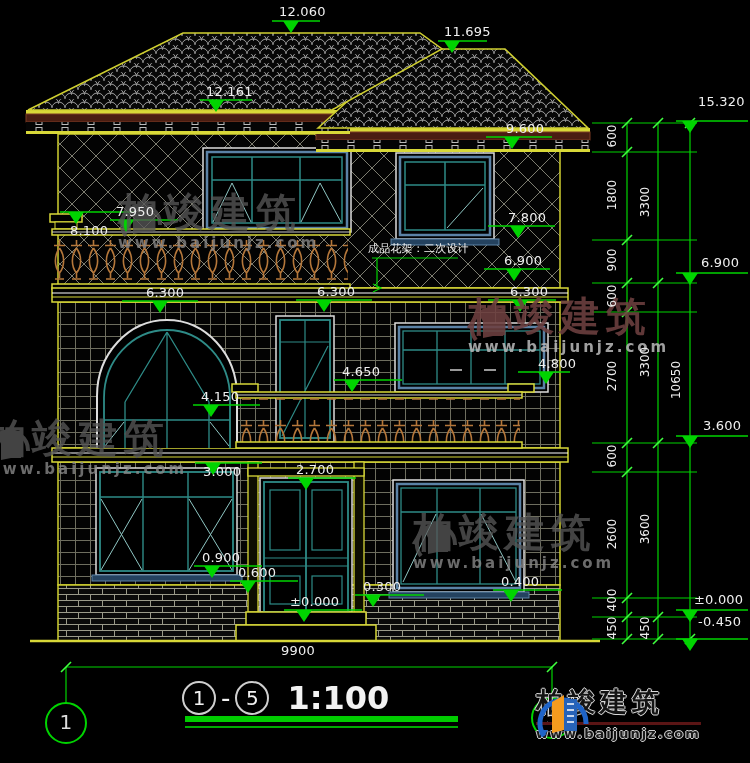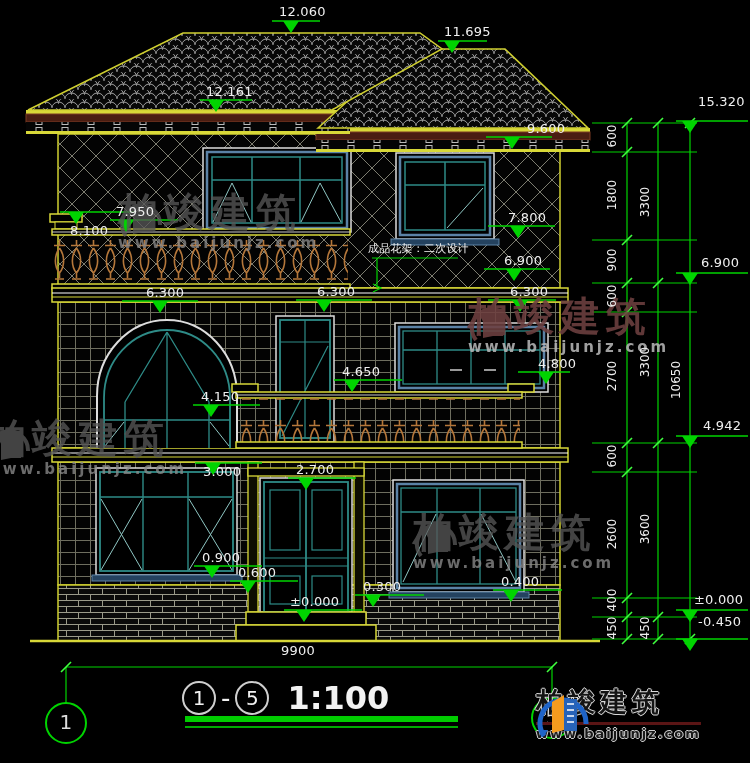--- a/index.html
+++ b/index.html
@@ -362,24 +362,24 @@
           <div class="wm-name">柏竣建筑</div>
     <div class="wm-url">www.baijunjz.com</div>
         </div>
       </div>
     </div>
 
 <div id="labels">
       <div class="lab" style="left: 279px; top: 5px;">12.060</div>
       <div class="lab" style="left: 444px; top: 25px; text-align: center;">11.695</div>
       <div class="lab" style="left: 206px; top: 85px;">12.161</div>
-      <div class="lab" style="left: 506px; top: 122px; margin-left: 21px;">9.600</div>
+      <div class="lab" style="left: 506px; top: 122px;">9.600</div>
       <div class="lab" style="left: 698px; top: 95px;">15.320</div>
       <div class="lab" style="left: 701px; top: 256px;">6.900</div>
-      <div class="lab" style="left: 703px; top: 419px;">4.942</div>
+      <div class="lab" style="left: 703px; top: 419px;">3.600</div>
       <div class="lab" style="left: 694px; top: 593px;">±0.000</div>
       <div class="lab" style="left: 698px; top: 615px;">-0.450</div>
       <div class="lab" style="left: 70px; top: 197px; margin-top: 27px;">8.100</div>
       <div class="lab" style="left: 116px; top: 205px;">7.950</div>
       <div class="lab" style="left: 508px; top: 211px;">7.800</div>
       <div class="lab" style="left: 504px; top: 254px;">6.900</div>
       <div class="lab" style="left: 146px; top: 286px;">6.300</div>
       <div class="lab" style="left: 317px; top: 285px;">6.300</div>
       <div class="lab" style="left: 510px; top: 285px;">6.300</div>
       <div class="lab" style="left: 342px; top: 365px;">4.650</div>

